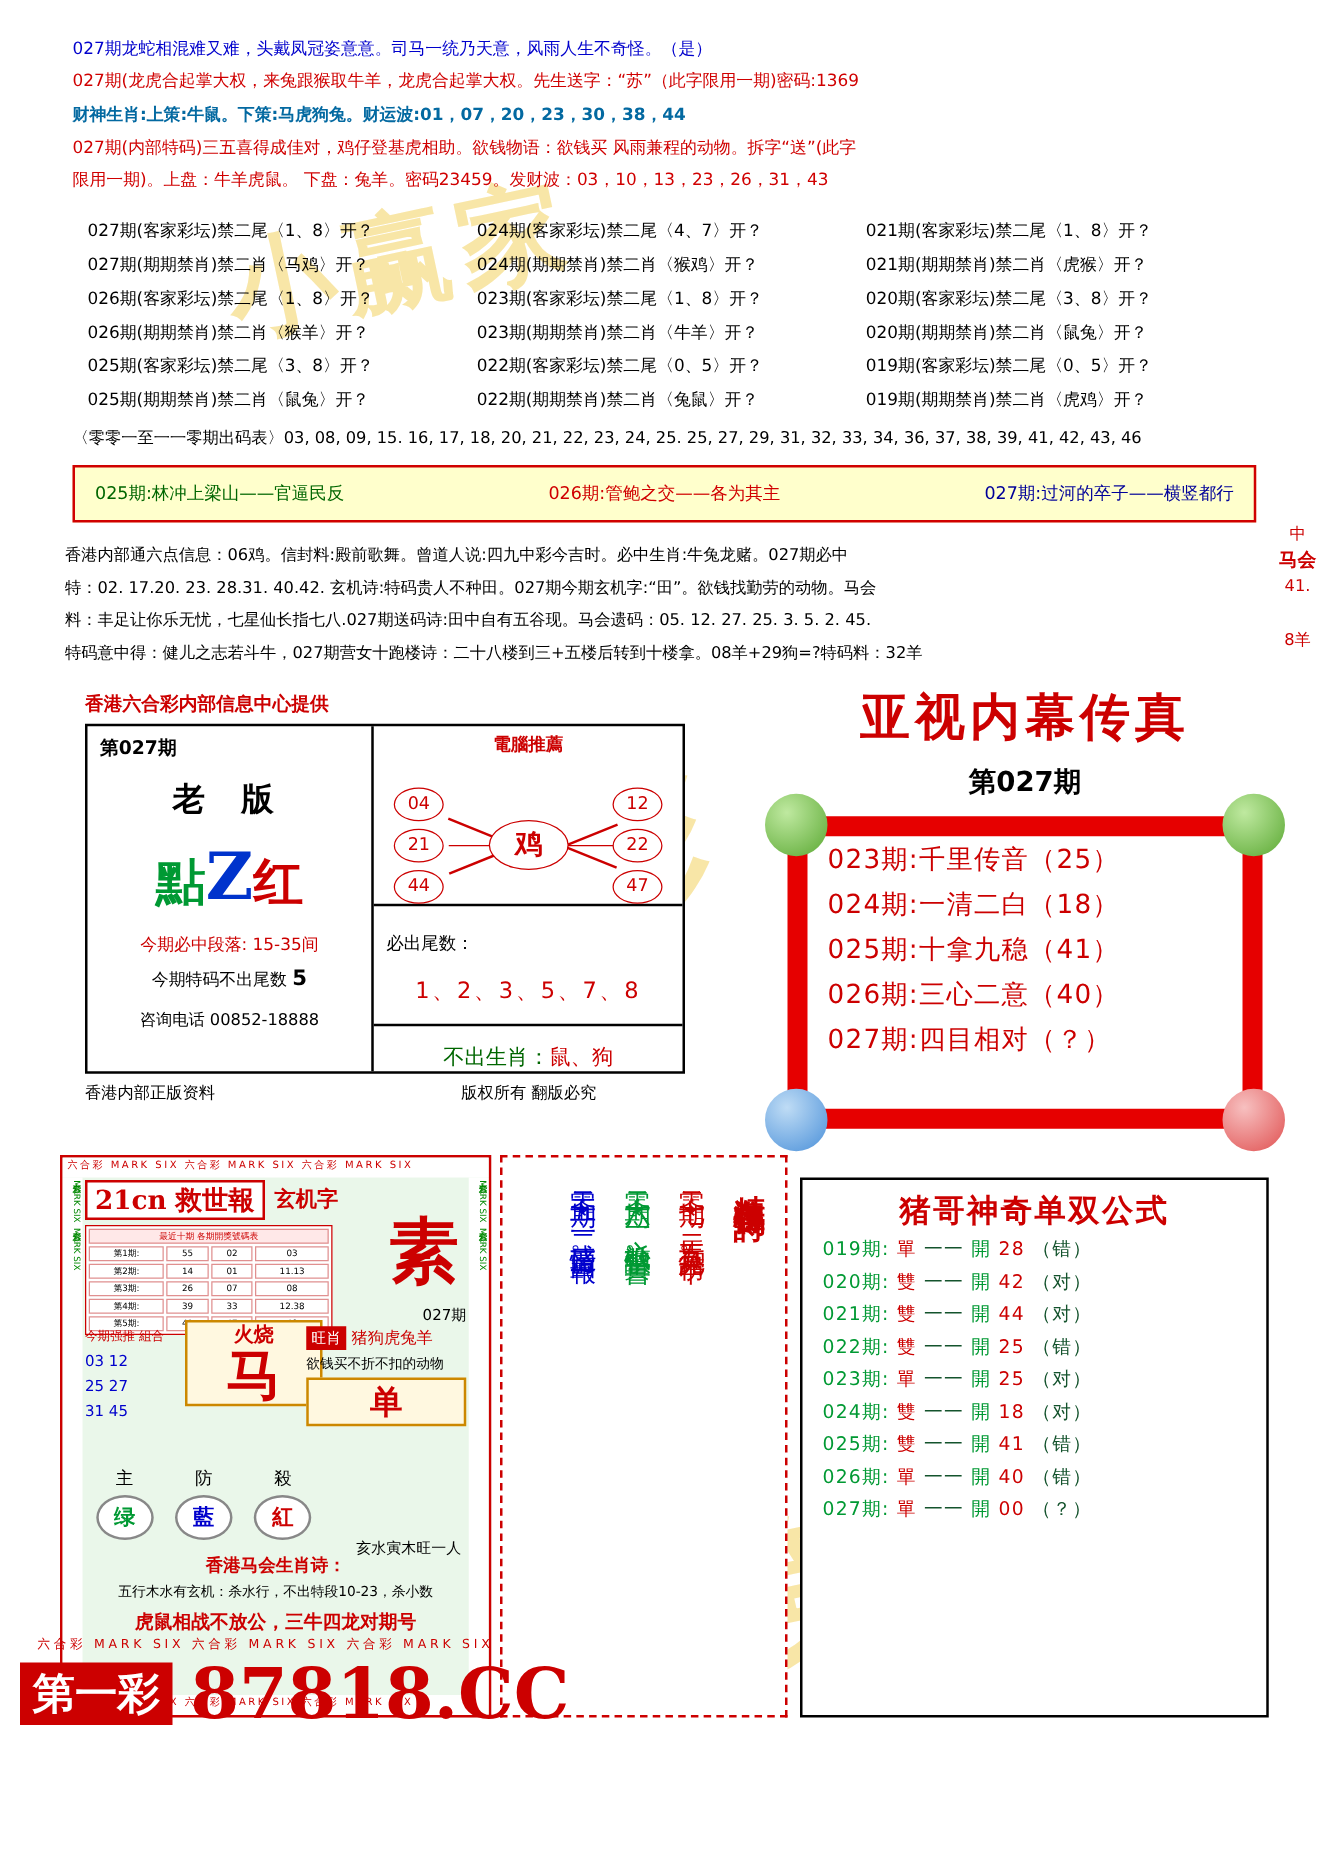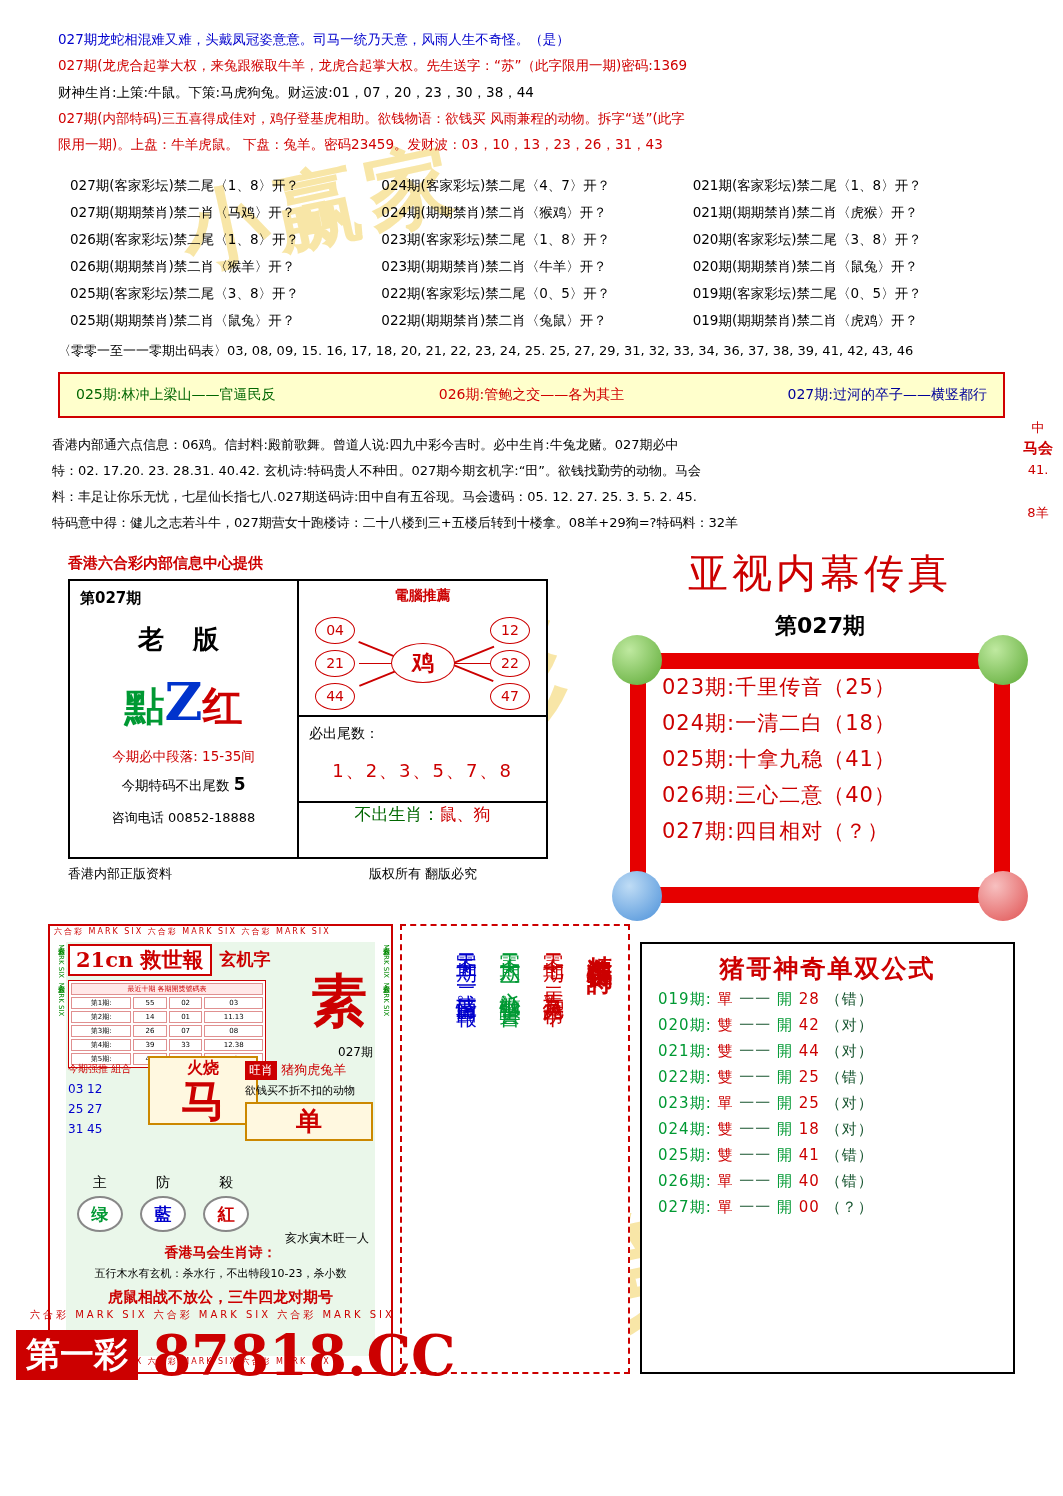--- a/index.html
+++ b/index.html
@@ -12,21 +12,21 @@
   }
   .wm { position:absolute; pointer-events:none; color:rgba(240,200,60,0.45);
         font-weight:bold; font-size:86px; letter-spacing:8px; transform:rotate(-12deg);
         font-family:"DejaVu Serif","Liberation Serif",serif; z-index:0; }
   .layer { position:relative; z-index:2; }
 
   
   .top { padding:26px 58px 0 58px; line-height:1.95; font-size:13.5px; }
   .top .r { color:#d00000; }
   .top .b { color:#0000cc; }
-  .top .k { color:#000000; }
+  .top .k { color:#0369a1;font-weight:bold; }
 
   
   .banxiao { margin:14px 0 0 12px; padding:0 58px; font-size:13.5px; line-height:2.0; }
   .bx-row { display:flex; }
   .bx-cell { width:33.3%; white-space:nowrap; }
 
   .chutable { padding:6px 30px 0 58px; font-size:13px; color:#000; line-height:1.7; }
 
   
   .strip { margin:10px 58px 0 58px; border:2px solid #d00000; background:#ffffcc;
@@ -42,21 +42,21 @@
   
   .mid { position:relative; margin-top:10px; height:360px; }
 
   .card-left { position:absolute; left:68px; top:8px; width:500px; }
   .card-title { color:#cc0000; font-size:15px; font-weight:bold; margin-bottom:6px;
                 font-family:"DejaVu Serif","Liberation Serif",serif; }
   .lgrid { display:flex; border:2px solid #000; width:480px; height:280px; background:#fff; }
   .lcell { border-right:2px solid #000; }
   .lcell:last-child { border-right:none; }
   .lc1 { width:230px; position:relative; padding:8px 10px; }
-  .lc2 { width:248px; display:flex; flex-direction:column; }
+  .lc2 { width:248px; display:flex; flex-direction:column;gap:13px; }
   .qi { font-size:15px; font-weight:bold; }
   .laoban { text-align:center; font-size:26px; font-weight:bold; letter-spacing:10px;
             margin-top:14px; font-family:"DejaVu Serif","Liberation Serif",serif; }
   .zhon { text-align:center; margin-top:14px; font-size:40px; font-weight:bold;
           font-family:"DejaVu Serif","Liberation Serif",serif; }
   .zhon .g { color:#009933; }
   .zhon .z { color:#0033cc; font-size:52px; }
   .zhon .h { color:#cc0000; }
   .lline { color:#cc0000; text-align:center; font-size:13.5px; margin-top:14px; }
   .lline2 { text-align:center; font-size:13.5px; margin-top:8px; }
@@ -76,21 +76,21 @@
   .lseg { position:absolute; height:1.5px; background:#cc0000; z-index:1; transform-origin:0 0; }
   .wei { padding:8px 10px; font-size:14px; color:#0000cc; border-bottom:2px solid #000; height:86px;}
   .wei .t { color:#000; }
   .wei .v { color:#cc0000; font-size:18px; text-align:center; margin-top:16px; letter-spacing:2px;}
   .nosx { padding:0 10px; font-size:17px; text-align:center; }
   .nosx .t { color:#006600; }
   .nosx .v { color:#cc0000; }
 
   
   .card-right { position:absolute; left:620px; top:0px; width:400px; }
-  .ys-title { text-align:center; font-size:40px; font-weight:normal; color:#cc0000;
+  .ys-title { text-align:center; font-size:40px; font-weight:bold; color:#cc0000;
               font-family:"DejaVu Serif","Liberation Serif",serif; letter-spacing:4px; }
   .ys-qi { text-align:center; font-size:22px; margin-top:10px; font-weight:bold; }
   .redframe { position:relative; margin:12px auto 0; width:380px; height:250px;
               border:16px solid #e60000; background:#fff; }
   .corner { position:absolute; width:50px; height:50px; border-radius:50%; }
   .c-tl { left:-34px; top:-34px; background:radial-gradient(circle at 35% 30%,#bfe9a0,#5aa832); }
   .c-tr { right:-34px; top:-34px; background:radial-gradient(circle at 35% 30%,#bfe9a0,#5aa832); }
   .c-bl { left:-34px; bottom:-34px; background:radial-gradient(circle at 35% 30%,#bfdcf5,#4a90d9); }
   .c-br { right:-34px; bottom:-34px; background:radial-gradient(circle at 35% 30%,#f7c0c0,#e05050); }
   .ys-row { font-size:21px; color:#cc0000; padding:4px 0 4px 16px; letter-spacing:1px; }

